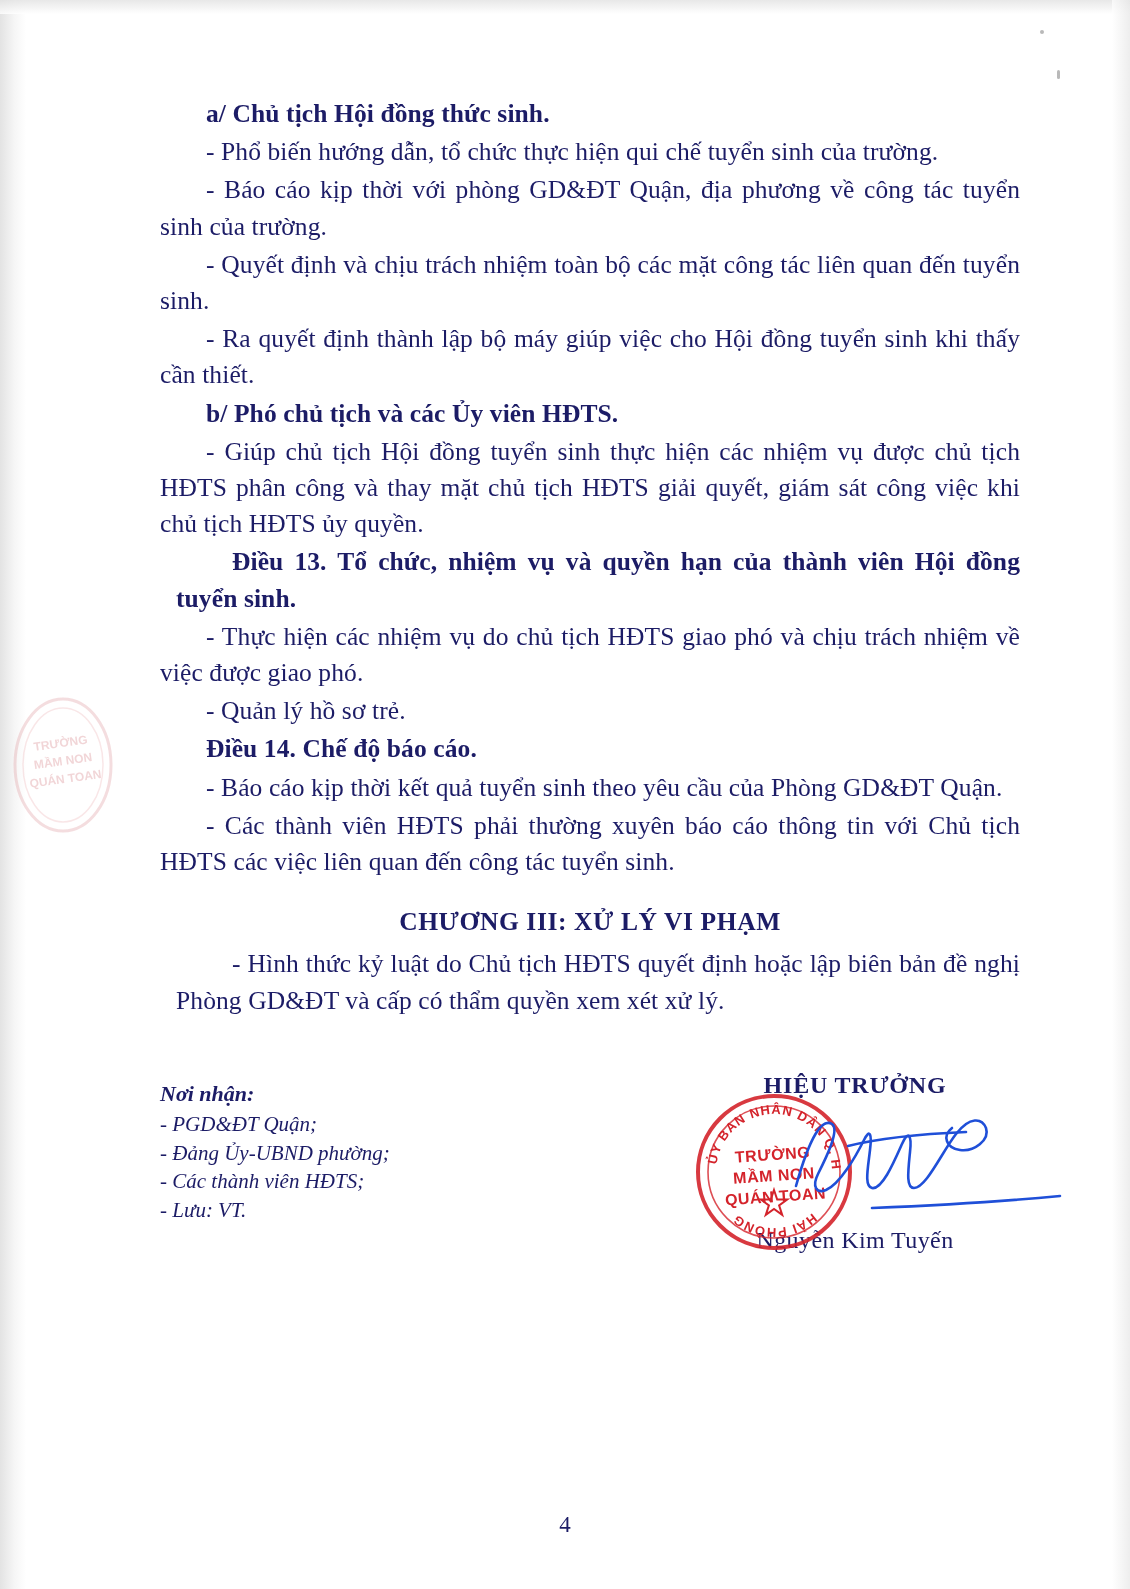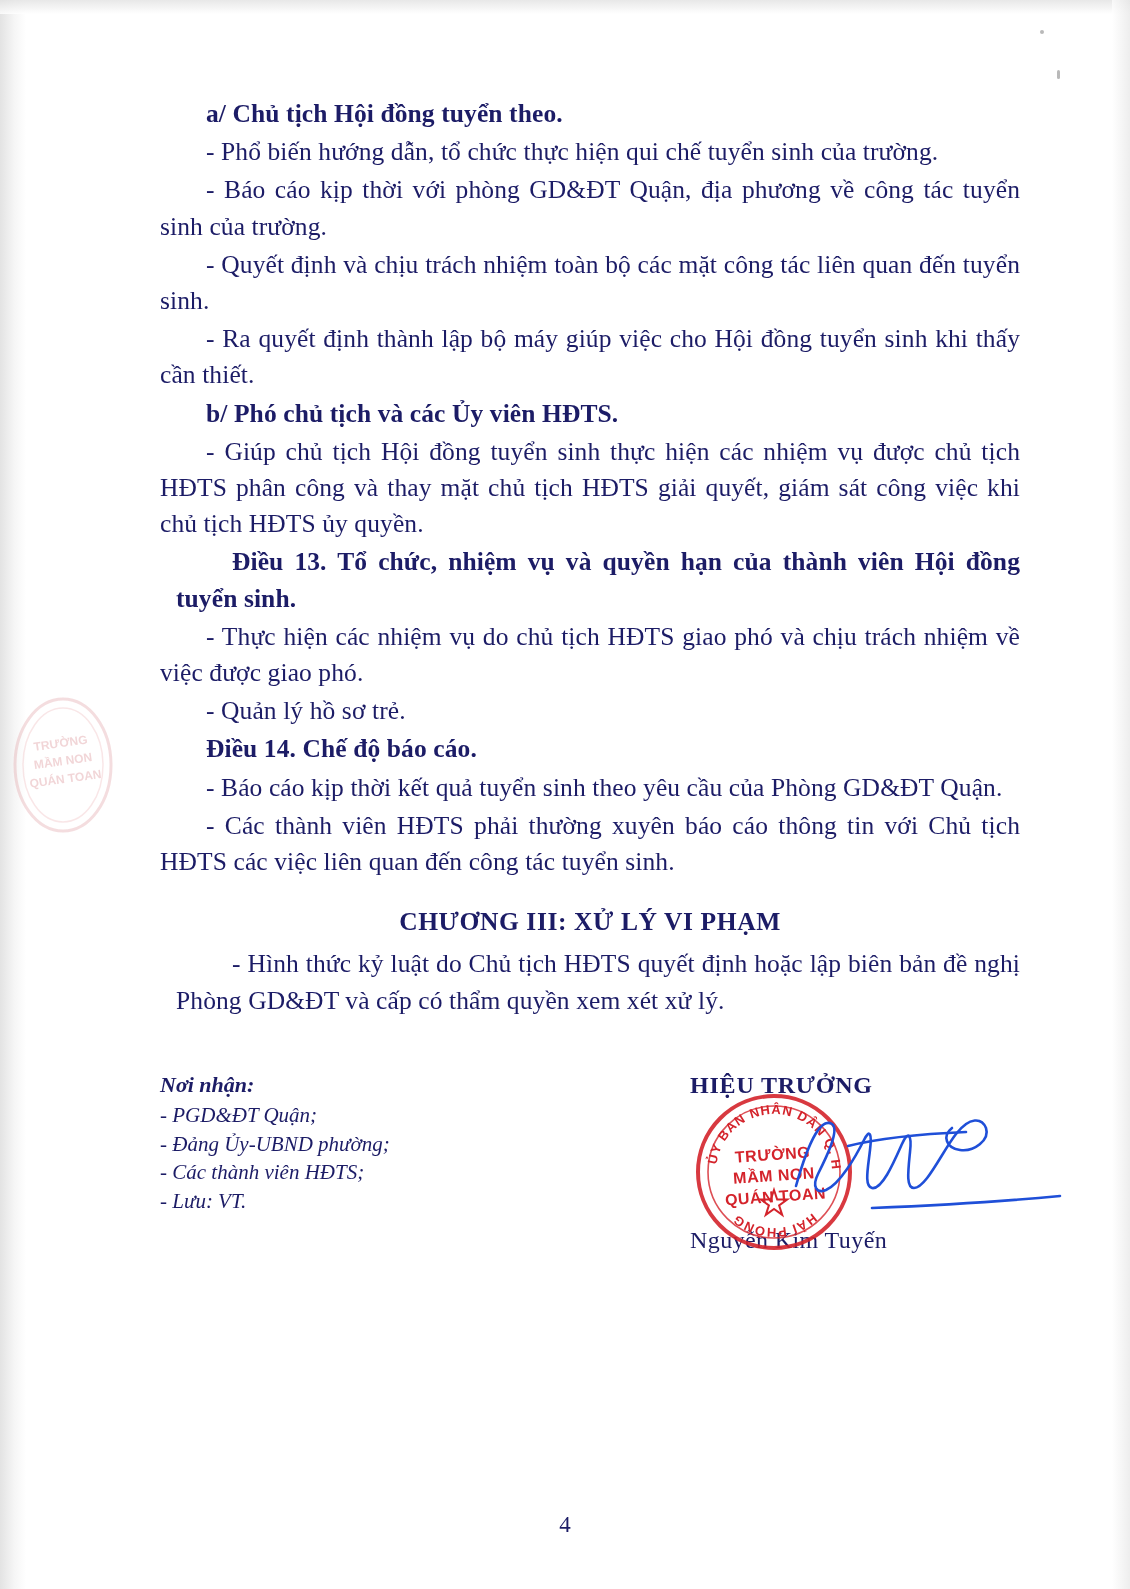--- a/index.html
+++ b/index.html
@@ -76,21 +76,21 @@
   .footer {
     position: absolute;
     left: 160px;
     top: 1072px;
     width: 860px;
     height: 220px;
   }
   .recipients {
     position: absolute;
     left: 0;
-    top: 0;
+    top: 9px;
     width: 360px;
   }
   .recipients .title {
     font-weight: bold;
     font-style: italic;
     font-size: 22px;
     margin-bottom: 3px;
     color: #1c1c66;
   }
   .recipients .line {
@@ -98,21 +98,21 @@
     line-height: 1.36;
     color: #1c1c66;
     font-style: italic;
   }
 
   .signblock {
     position: absolute;
     left: 530px;
     top: 0;
     width: 330px;
-    text-align: left;
+    text-align: center;
   }
   .signblock .role {
     font-weight: bold;
     font-size: 24px;
     letter-spacing: .8px;
     color: #1c1c66;
   }
   .signblock .name {
     font-weight: normal;
     font-size: 24px;
@@ -206,21 +206,21 @@
     </svg>
     <div class="g-text">
       <div>TRƯỜNG</div>
       <div>MẦM NON</div>
       <div>QUÁN TOAN</div>
     </div>
   </div>
 
   <div class="content">
 
-    <p class="ind bold">a/ Chủ tịch Hội đồng tuyển theo.</p>
+    <p class="ind bold">a/ Chủ tịch Hội đồng thức sinh.</p>
     <p class="ind">- Phổ biến hướng dẫn, tổ chức thực hiện qui chế tuyển sinh của trường.</p>
     <p class="ind">- Báo cáo kịp thời với phòng GD&amp;ĐT Quận, địa phương về công tác tuyển sinh của trường.</p>
     <p class="ind">- Quyết định và chịu trách nhiệm toàn bộ các mặt công tác liên quan đến tuyển sinh.</p>
     <p class="ind">- Ra quyết định thành lập bộ máy giúp việc cho Hội đồng tuyển sinh khi thấy cần thiết.</p>
     <p class="ind bold">b/ Phó chủ tịch và các Ủy viên HĐTS.</p>
     <p class="ind">- Giúp chủ tịch Hội đồng tuyển sinh thực hiện các nhiệm vụ được chủ tịch HĐTS phân công và thay mặt chủ tịch HĐTS giải quyết, giám sát công việc khi chủ tịch HĐTS ủy quyền.</p>
     <p class="ind-more bold">Điều 13. Tổ chức, nhiệm vụ và quyền hạn của thành viên Hội đồng tuyển sinh.</p>
     <p class="ind">- Thực hiện các nhiệm vụ do chủ tịch HĐTS giao phó và chịu trách nhiệm về việc được giao phó.</p>
     <p class="ind">- Quản lý hồ sơ trẻ.</p>
     <p class="ind bold">Điều 14. Chế độ báo cáo.</p>

